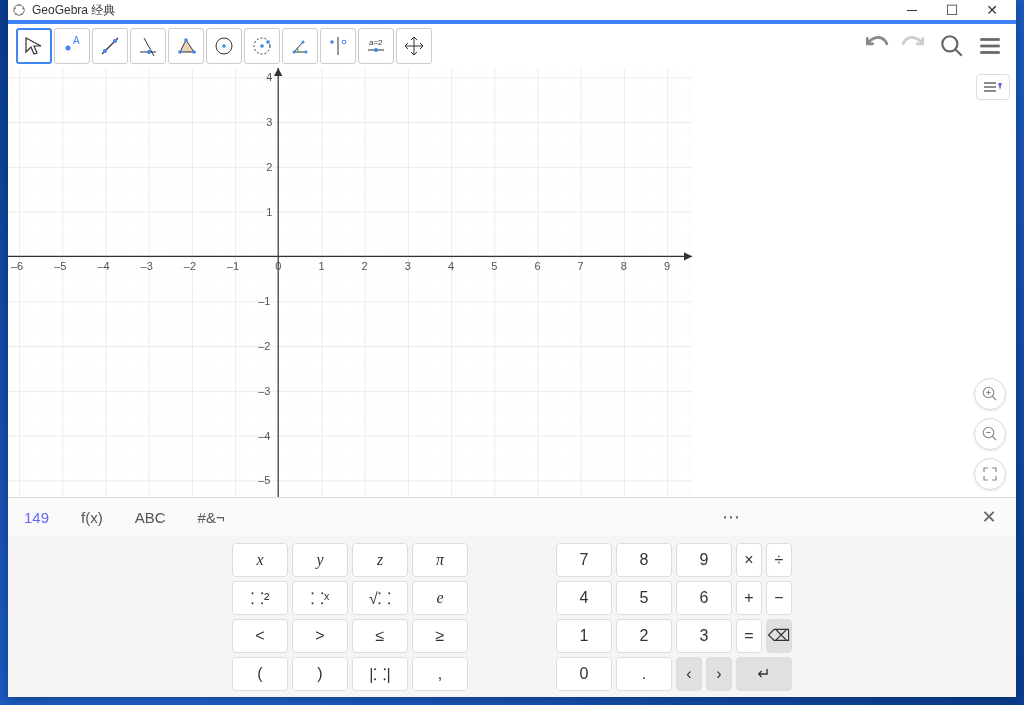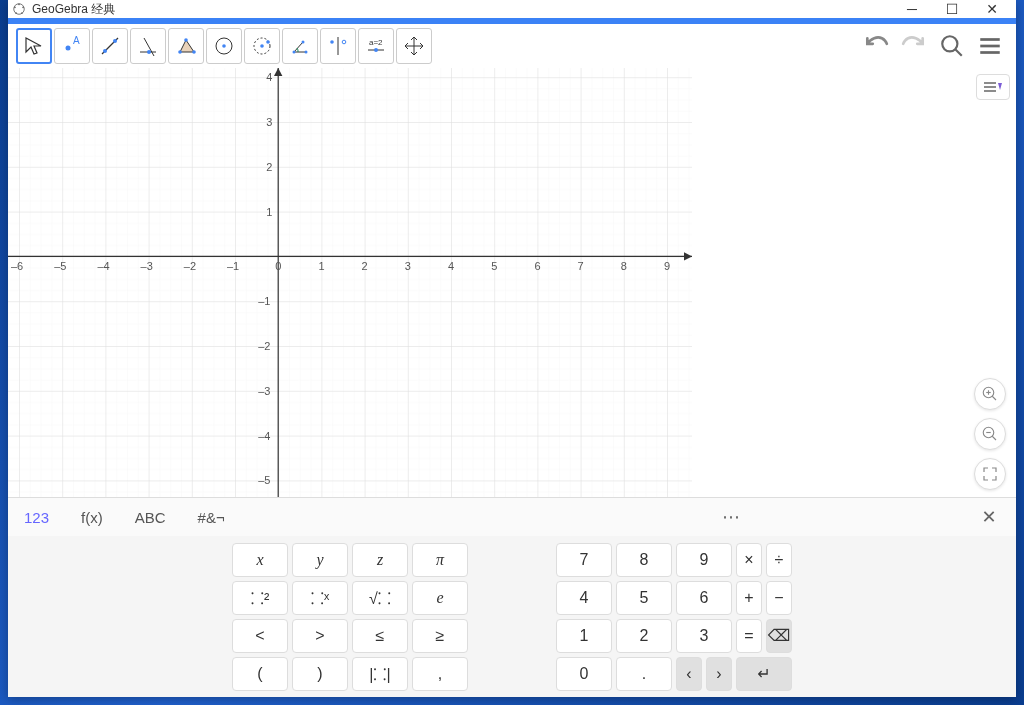--- a/index.html
+++ b/index.html
@@ -1,18 +1,18 @@
 <!DOCTYPE html>
 <html><head>
 <meta charset="utf-8">
 <style>
 * { box-sizing: border-box; margin: 0; padding: 0; font-family: Arial, sans-serif; }
 body { width: 1024px; height: 705px; overflow: hidden; background: linear-gradient(135deg, #0a3d8f 0%, #2060cc 50%, #0a3d8f 100%); position: relative; }
 .window { position: absolute; top: 0; left: 8px; right: 8px; bottom: 8px; background: #fff; display: flex; flex-direction: column; box-shadow: 0 2px 10px rgba(0,0,0,0.3); }
-.titlebar { height: 24px; background: #fff; display: flex; align-items: center; padding: 0 4px; border-bottom: 6px solid #3b82f6; font-size: 12px; color: #333; }
+.titlebar { height: 24px; background: #fff; display: flex; align-items: center; padding: 0 4px; border-bottom: 4px solid #3b82f6; font-size: 12px; color: #333; }
 .titlebar-icon { width: 14px; height: 14px; margin-right: 6px; }
 .titlebar-title { flex: 1; }
 .titlebar-btns { display: flex; gap: 0; }
 .titlebar-btn { width: 40px; height: 24px; display: flex; align-items: center; justify-content: center; cursor: pointer; font-size: 14px; color: #333; }
 .toolbar { height: 44px; background: #fff; display: flex; align-items: center; padding: 0 8px; gap: 2px; }
 .tool-btn { width: 36px; height: 36px; border: 1px solid #ccc; border-radius: 3px; display: flex; align-items: center; justify-content: center; cursor: pointer; background: #fff; }
 .tool-btn.active { border: 2px solid #4285f4; }
 .tool-btn svg { width: 24px; height: 24px; }
 .toolbar-spacer { flex: 1; }
 .toolbar-icon-btn { width: 36px; height: 36px; display: flex; align-items: center; justify-content: center; cursor: pointer; color: #666; }
@@ -240,21 +240,21 @@
             <svg width="16" height="16" viewBox="0 0 24 24">
               <path d="M3 9 L3 3 L9 3 M15 3 L21 3 L21 9 M21 15 L21 21 L15 21 M9 21 L3 21 L3 15" fill="none" stroke="#888" stroke-width="1.8"></path>
             </svg>
           </div>
       </div>
     </div>
   </div>
 
   <div class="keyboard">
     <div class="keyboard-tabs">
-      <span class="kbd-tab active">123</span>
+      <span class="kbd-tab active">149</span>
       <span class="kbd-tab">f(x)</span>
       <span class="kbd-tab">ABC</span>
       <span class="kbd-tab">#&amp;¬</span>
       <span class="kbd-tabs-spacer"></span>
       <span class="kbd-more">⋯</span>
       <span style="width:180px"></span>
       <span class="kbd-close">✕</span>
     </div>
     <div class="keyboard-keys">
       <div class="keys-grid">

